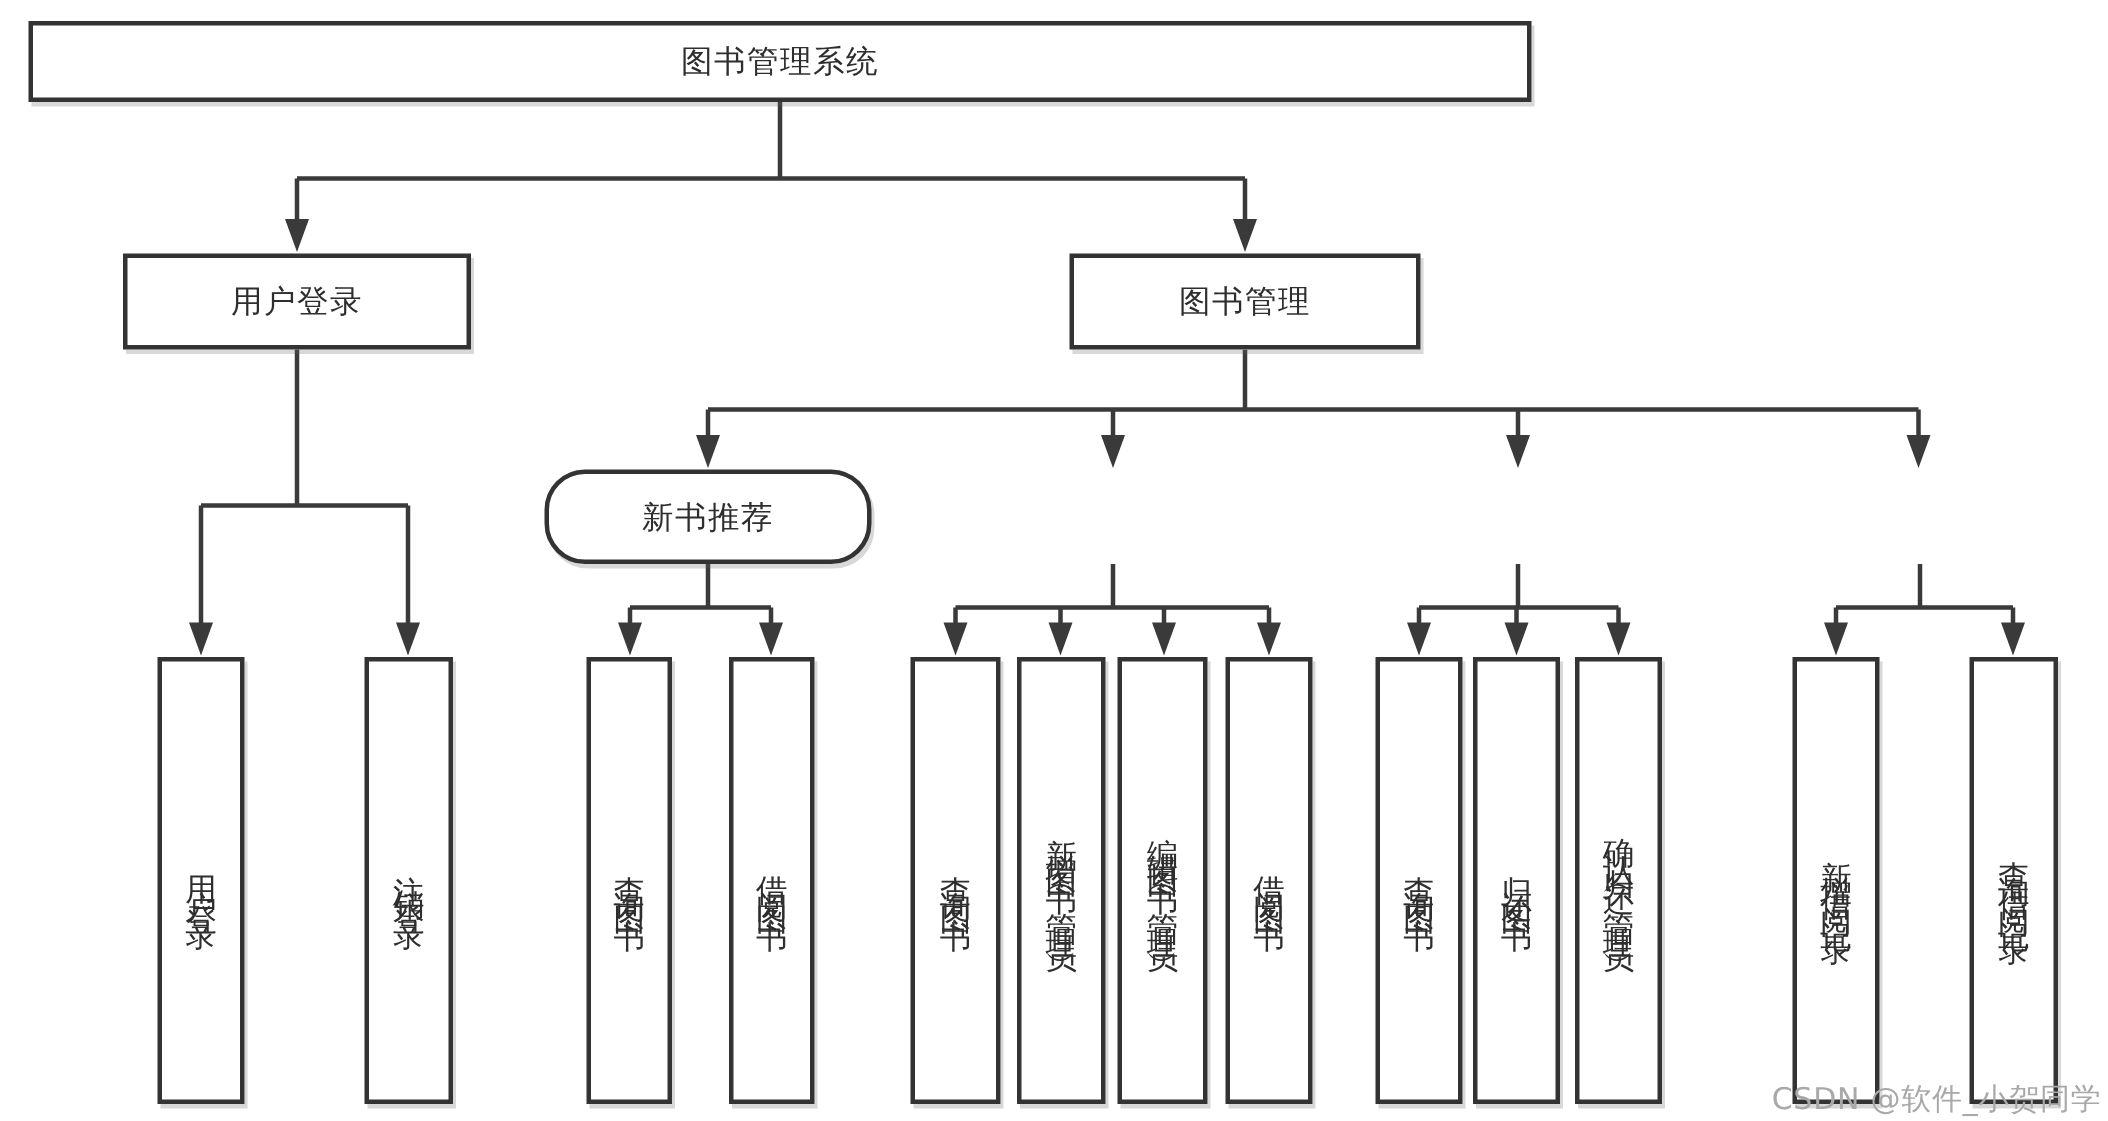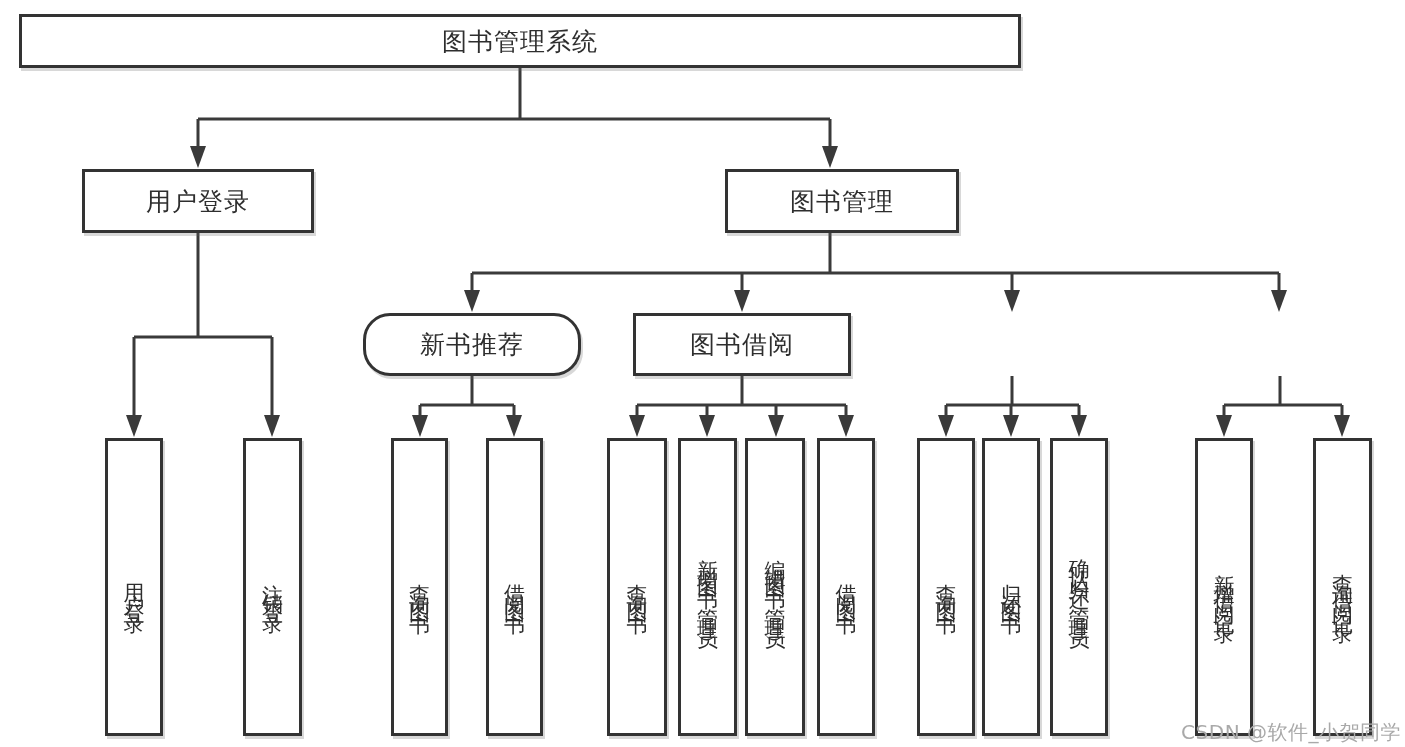--- a/index.html
+++ b/index.html
@@ -9,21 +9,21 @@
     overflow:hidden;
   }
   svg.connectors{position:absolute;left:0;top:0;z-index:1;}
   svg.connectors path{stroke:var(--line,#3a3a3a);stroke-width:3;fill:none;}
   svg.connectors polygon{fill:var(--line,#3a3a3a);}
   .box{
     position:absolute;background:#fff;border:3px solid var(--border,#333333);
     box-sizing:border-box;display:flex;align-items:center;justify-content:center;
     z-index:2;box-shadow:2px 3px 0 rgba(100,100,100,0.25);
   }
-  .h-label{font-size:25px;letter-spacing:1px;white-space:nowrap;}
+  .h-label{font-size:21px;letter-spacing:1px;white-space:nowrap;}
   .v-label{
     writing-mode:vertical-rl;-webkit-writing-mode:vertical-rl;text-orientation:mixed;
     font-size:21px;letter-spacing:10px;white-space:nowrap;
   }
   .watermark{
     position:absolute;top:719px;right:4px;z-index:3;
     font-size:20px;letter-spacing:0.5px;color:var(--watermark,#a9a9a9);white-space:nowrap;
   }
 </style>
 </head>
@@ -63,29 +63,26 @@
     </g>
   </svg>
 
   <div class="box" style="left:19px;top:14px;width:1002px;height:54px;">
     <span class="h-label">图书管理系统</span>
   </div>
 
   <div class="box" style="left:82px;top:169px;width:232px;height:64px;">
     <span class="h-label">用户登录</span>
   </div>
-  <div class="box" style="left:713px;top:169px;width:234px;height:64px;margin-left:12px;">
+  <div class="box" style="left:713px;top:169px;width:234px;height:64px;">
     <span class="h-label">图书管理</span>
   </div>
 
   <div class="box" style="left:363px;top:313px;width:218px;height:63px;border-radius:27px;">
     <span class="h-label">新书推荐</span>
-  </div>
-  <div class="box" style="left:633px;top:313px;width:218px;height:63px;">
-    <span class="h-label">图书借阅</span>
   </div>
 
   <div class="box" style="left:105px;top:438px;width:58px;height:298px;">
     <span class="v-label">用户登录</span>
   </div>
   <div class="box" style="left:243px;top:438px;width:59px;height:298px;">
     <span class="v-label">注销登录</span>
   </div>
 
   <div class="box" style="left:391px;top:438px;width:57px;height:298px;">

